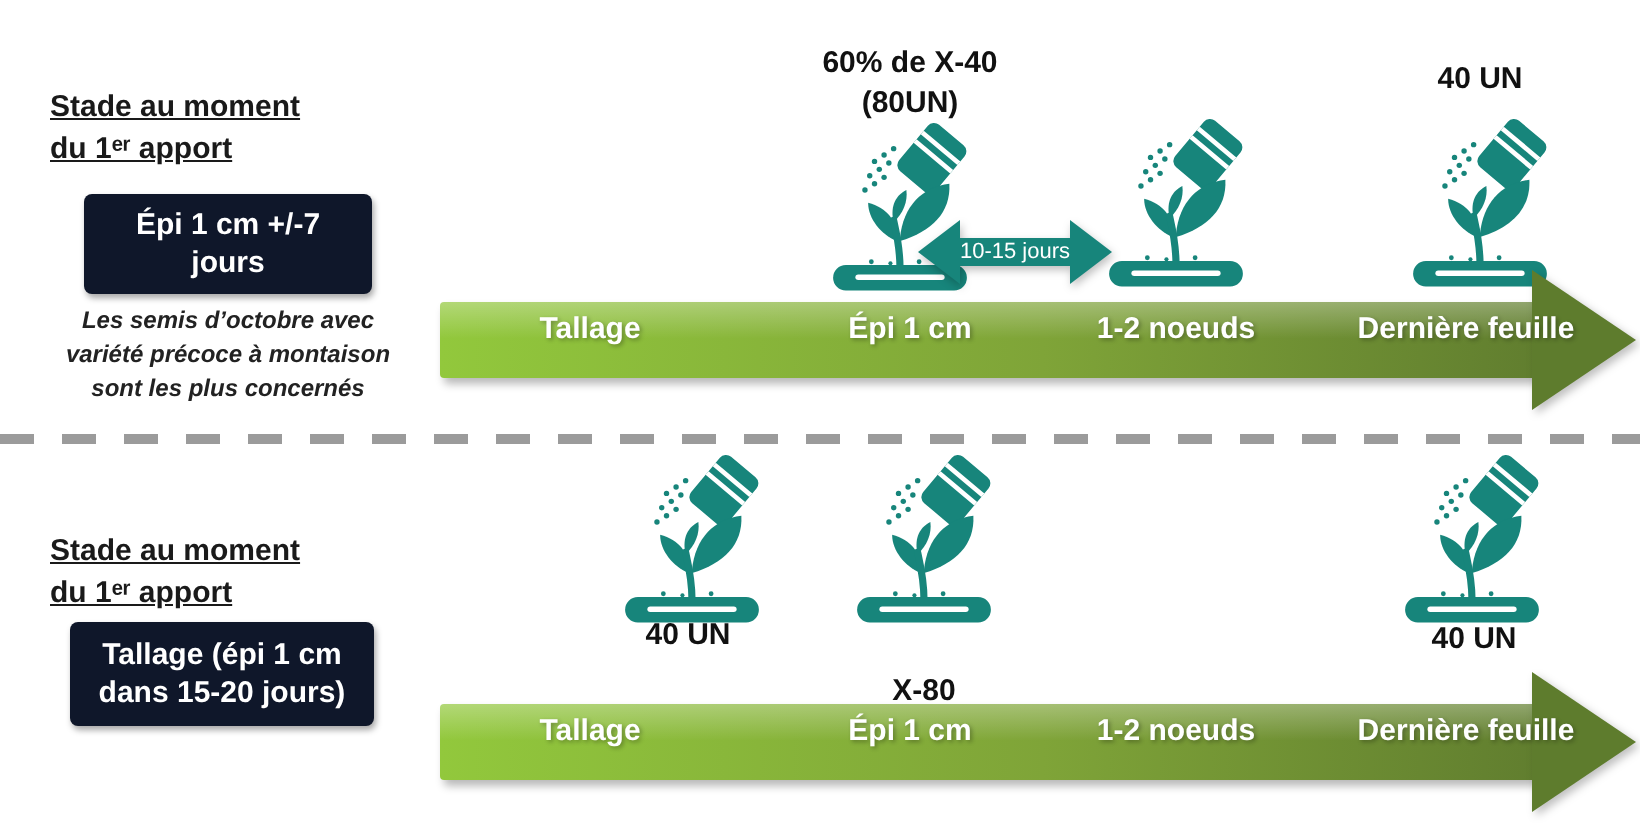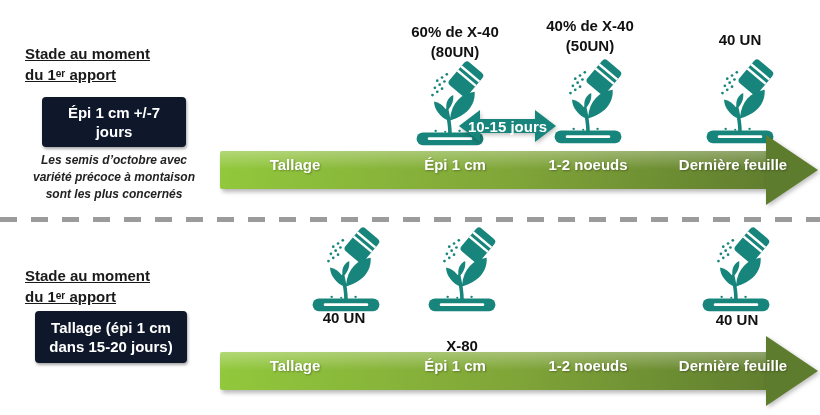--- a/index.html
+++ b/index.html
@@ -43,21 +43,21 @@
     transform:translateX(-50%); white-space:nowrap;
     color:#ffffff; font-weight:bold; font-size:15px; text-shadow:1px 1px 2px rgba(0,0,0,.3);
   }
 
   .divider { background:repeating-linear-gradient(90deg, #9B9B9B 0 17px, transparent 17px 31px); }
 
   .interval { width:97px; height:40px; }
   .interval svg { position:absolute; inset:0; filter:drop-shadow(1px 2px 2px rgba(0,0,0,.25)); }
   .interval .ilabel {
     position:absolute; inset:0; display:flex; align-items:center; justify-content:center;
-    color:#fff; font-size:15px; font-weight:700; white-space:nowrap;
+    color:#fff; font-size:11px; font-weight:400; white-space:nowrap;
   }
 
   .fert-icon { overflow:visible; }
 </style>
 </head>
 <body>
 
 <svg width="0" height="0" style="position:absolute" aria-hidden="true">
   <defs>
     <symbol id="fert" viewBox="0 0 100 108">
@@ -101,24 +101,20 @@
 
   <div class="abs note" style="left:18px; top:152px; width:192px;">
     <span>Les semis d’octobre avec</span>
     <span>variété précoce à montaison</span>
     <span>sont les plus concernés</span>
   </div>
 
   <div class="abs app-label" style="left:375px; top:22px; width:160px;">
     <span>60% de X-40</span>
     <span>(80UN)</span>
-  </div>
-  <div class="abs app-label" style="left:510px; top:16px; width:160px;">
-    <span>40% de X-40</span>
-    <span>(50UN)</span>
   </div>
   <div class="abs app-label" style="left:680px; top:30px; width:120px;">
     <span>40 UN</span>
     <span></span>
   </div>
 
   <svg class="abs fert-icon" style="left:409px; top:60px;" width="82" height="86" viewBox="0 0 100 108">
       <use href="#fert"></use>
     </svg>
   <svg class="abs fert-icon" style="left:547px; top:58px;" width="82" height="86" viewBox="0 0 100 108">

